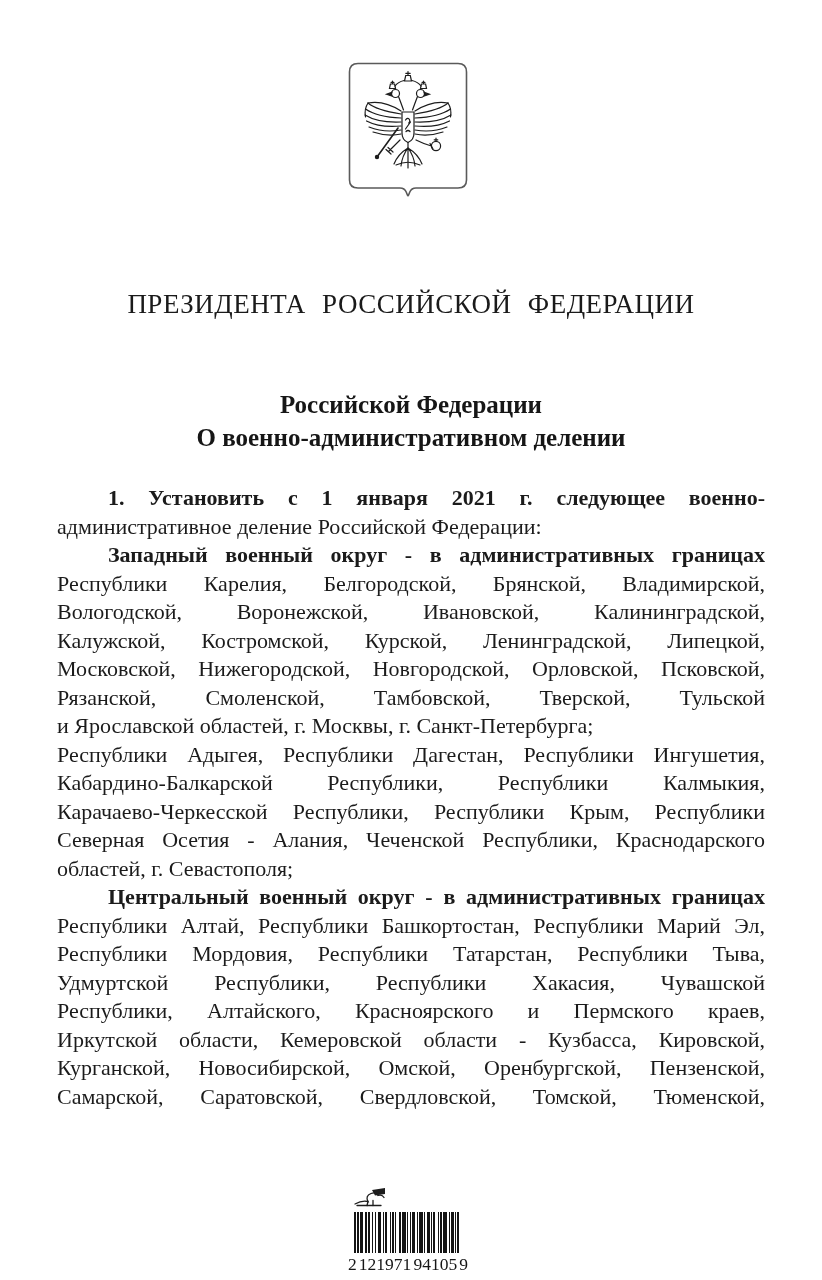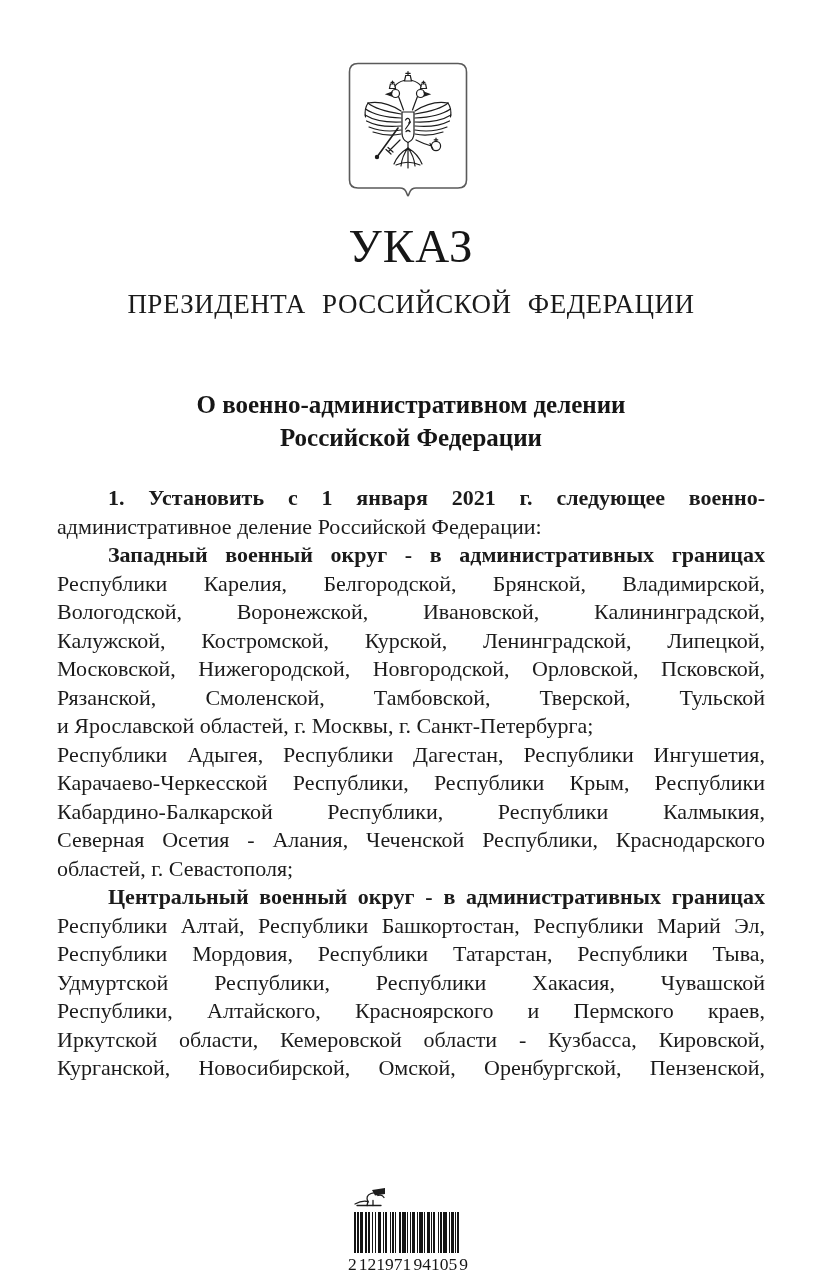--- a/index.html
+++ b/index.html
@@ -123,57 +123,57 @@
         <path d="M88 79.4 V76.2 M86.2 77.8 H89.8"></path>
         <path d="M68 78 Q76 82 83.4 84 M82 81.5 L85 87"></path>
 
         <path d="M60 80.5 V86"></path>
         <path d="M60 86 Q50 92 46 102 M60 86 Q54 94 53 104 M60 86 V106 M60 86 Q66 94 67 104 M60 86 Q70 92 74 102"></path>
         <path d="M48 103 Q60 97.5 72 103"></path>
       </g>
     </svg>
   </div>
 
-  <div class="decree-title">УКАЗ</div>
   <div class="decree-issuer">ПРЕЗИДЕНТА РОССИЙСКОЙ ФЕДЕРАЦИИ</div>
 
   <div class="decree-subject">
+    <div>Российской Федерации</div>
     <div>О военно-административном делении</div>
-    <div>Российской Федерации</div>
   </div>
 
   <div class="decree-body">
       <div>
         <div class="bline indent just">1. Установить с 1 января 2021 г. следующее военно-</div>
         <div class="bline">административное деление Российской Федерации:</div>
       </div>
       <div>
         <div class="bline indent just">Западный военный округ - в административных границах</div>
         <div class="bline just">Республики Карелия, Белгородской, Брянской, Владимирской,</div>
         <div class="bline just">Вологодской, Воронежской, Ивановской, Калининградской,</div>
         <div class="bline just">Калужской, Костромской, Курской, Ленинградской, Липецкой,</div>
         <div class="bline just">Московской, Нижегородской, Новгородской, Орловской, Псковской,</div>
         <div class="bline just">Рязанской, Смоленской, Тамбовской, Тверской, Тульской</div>
         <div class="bline">и Ярославской областей, г. Москвы, г. Санкт-Петербурга;</div>
       </div>
       <div>
         <div class="bline just">Республики Адыгея, Республики Дагестан, Республики Ингушетия,</div>
+        <div class="bline just">Кабардино-Балкарской Республики, Республики Калмыкия,</div>
         <div class="bline just">Карачаево-Черкесской Республики, Республики Крым, Республики</div>
-        <div class="bline just">Кабардино-Балкарской Республики, Республики Калмыкия,</div>
         <div class="bline just">Северная Осетия - Алания, Чеченской Республики, Краснодарского</div>
         <div class="bline">областей, г. Севастополя;</div>
       </div>
       <div>
         <div class="bline indent just">Центральный военный округ - в административных границах</div>
         <div class="bline just">Республики Алтай, Республики Башкортостан, Республики Марий Эл,</div>
         <div class="bline just">Республики Мордовия, Республики Татарстан, Республики Тыва,</div>
         <div class="bline just">Удмуртской Республики, Республики Хакасия, Чувашской</div>
         <div class="bline just">Республики, Алтайского, Красноярского и Пермского краев,</div>
         <div class="bline just">Иркутской области, Кемеровской области - Кузбасса, Кировской,</div>
         <div class="bline just">Курганской, Новосибирской, Омской, Оренбургской, Пензенской,</div>
+        <div class="bline just">Самарской, Саратовской, Свердловской, Томской, Тюменской,</div>
       </div>
     </div>
 
   <div class="barcode">
     <div class="barcode-mark">
       <svg viewBox="0 0 40 23" fill="none" stroke="#1d1d1d" stroke-width="1.3" stroke-linecap="round">
         <path d="M20 4 L33 2 L33 8 L23 9.5 Z" fill="#1d1d1d" stroke="none"></path>
         <path d="M3 18 Q10 14 16 15.5 Q13 10 19 7.5 Q24 5.5 26 9.5 Q30 8 32 11.5"></path>
         <path d="M5 19.5 H29"></path>
         <path d="M16 15.5 L15 19.5 M21 14.5 L21 19.5"></path>

